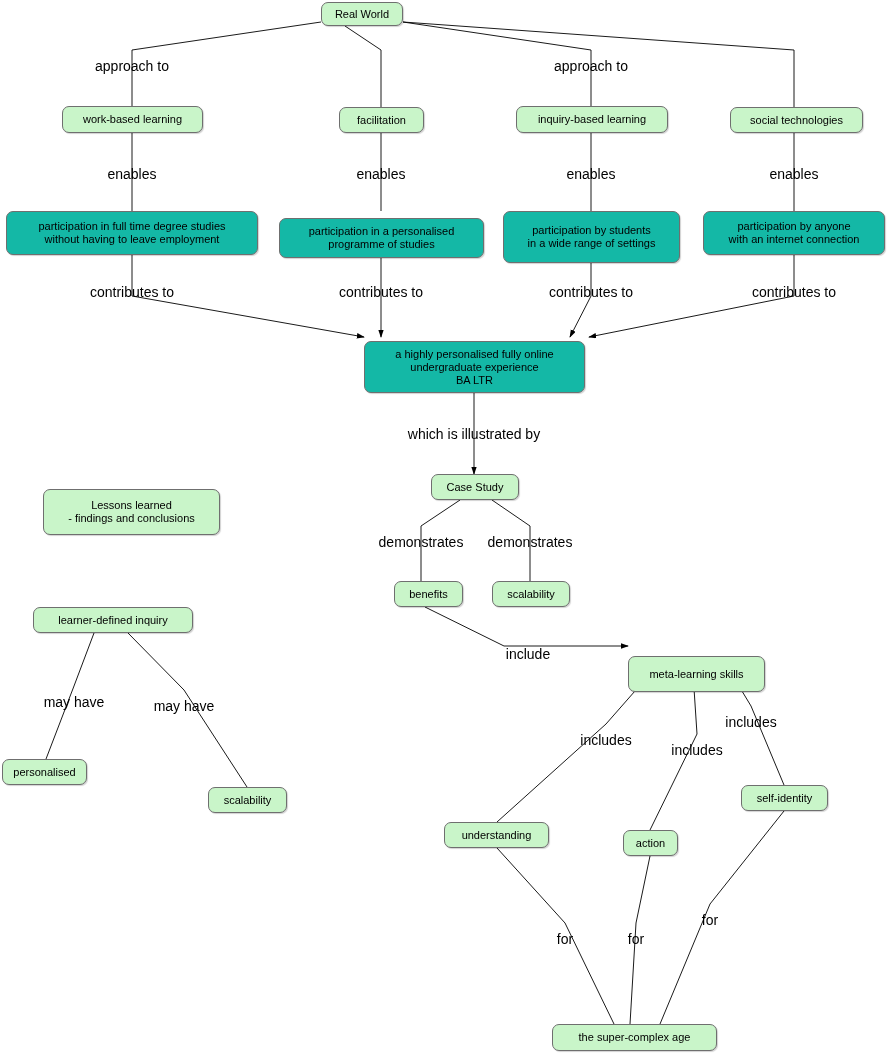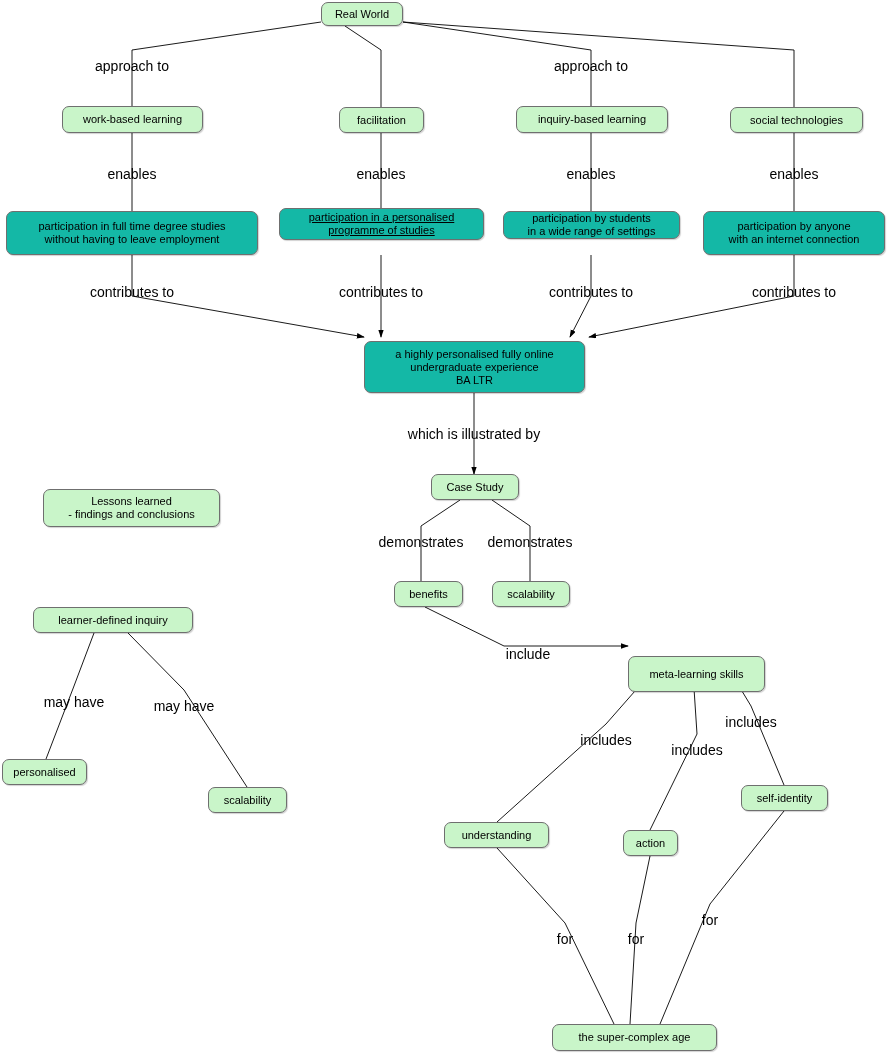--- a/index.html
+++ b/index.html
@@ -116,31 +116,31 @@
       <div class="link-label" style="left: 710px; top: 912px;">for</div>
     </div>
   <div id="nodes-layer">
       <div class="node" style="left: 321px; top: 2px; width: 82px; height: 24px;">Real World</div>
       <div class="node" style="left: 62px; top: 106px; width: 141px; height: 27px;">work-based learning</div>
       <div class="node" style="left: 339px; top: 107px; width: 85px; height: 26px;">facilitation</div>
       <div class="node" style="left: 516px; top: 106px; width: 152px; height: 27px;">inquiry-based learning</div>
       <div class="node" style="left: 730px; top: 107px; width: 133px; height: 26px;">social technologies</div>
       <div class="node box" style="left: 6px; top: 211px; width: 252px; height: 44px;">participation in full time degree  studies
 without having to leave employment</div>
-      <div class="node box" style="left: 279px; top: 208px; width: 205px; height: 32px; text-decoration: underline;">participation in a personalised
+      <div class="node box" style="left: 279px; top: 218px; width: 205px; height: 40px;">participation in a personalised
 programme of studies</div>
-      <div class="node box" style="left: 503px; top: 211px; width: 177px; height: 28px; text-align: center;">participation by students
+      <div class="node box" style="left: 503px; top: 211px; width: 177px; height: 52px; text-align: center;">participation by students
 in a wide range of settings</div>
       <div class="node box" style="left: 703px; top: 211px; width: 182px; height: 44px;">participation by anyone
 with an internet connection</div>
       <div class="node box" style="left: 364px; top: 341px; width: 221px; height: 52px;">a highly personalised fully online
 undergraduate experience
 BA LTR</div>
       <div class="node" style="left: 431px; top: 474px; width: 88px; height: 26px;">Case Study</div>
-      <div class="node" style="left: 43px; top: 489px; width: 177px; height: 38px;">Lessons learned
+      <div class="node" style="left: 43px; top: 489px; width: 177px; height: 46px;">Lessons learned
 - findings and conclusions</div>
       <div class="node" style="left: 386px; top: 581px; width: 69px; height: 26px; margin-left: 8px;">benefits</div>
       <div class="node" style="left: 492px; top: 581px; width: 78px; height: 26px;">scalability</div>
       <div class="node" style="left: 33px; top: 607px; width: 160px; height: 26px;">learner-defined inquiry</div>
       <div class="node" style="left: 628px; top: 656px; width: 137px; height: 36px;">meta-learning skills</div>
       <div class="node" style="left: 2px; top: 759px; width: 85px; height: 26px;">personalised</div>
       <div class="node" style="left: 208px; top: 787px; width: 79px; height: 26px;">scalability</div>
       <div class="node" style="left: 741px; top: 785px; width: 87px; height: 26px;">self-identity</div>
       <div class="node" style="left: 444px; top: 822px; width: 105px; height: 26px;">understanding</div>
       <div class="node" style="left: 623px; top: 830px; width: 55px; height: 26px;">action</div>

